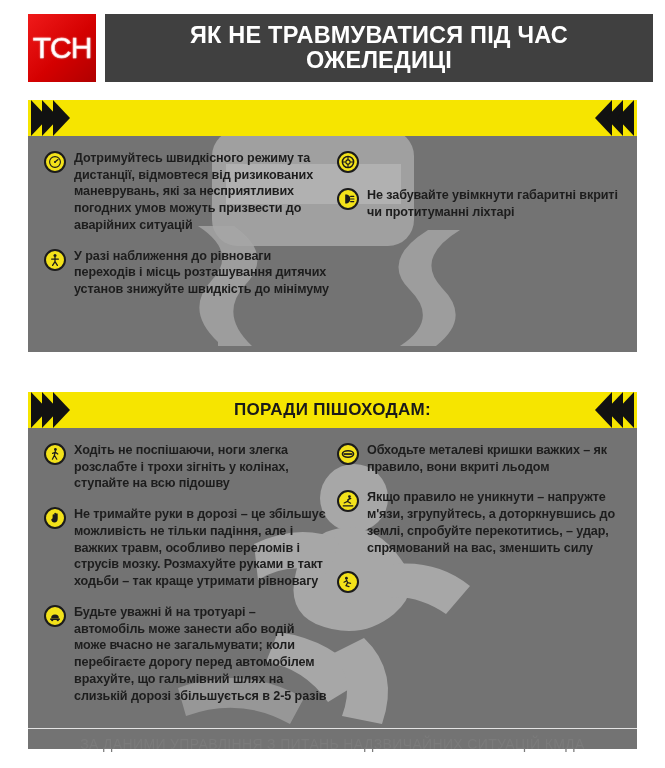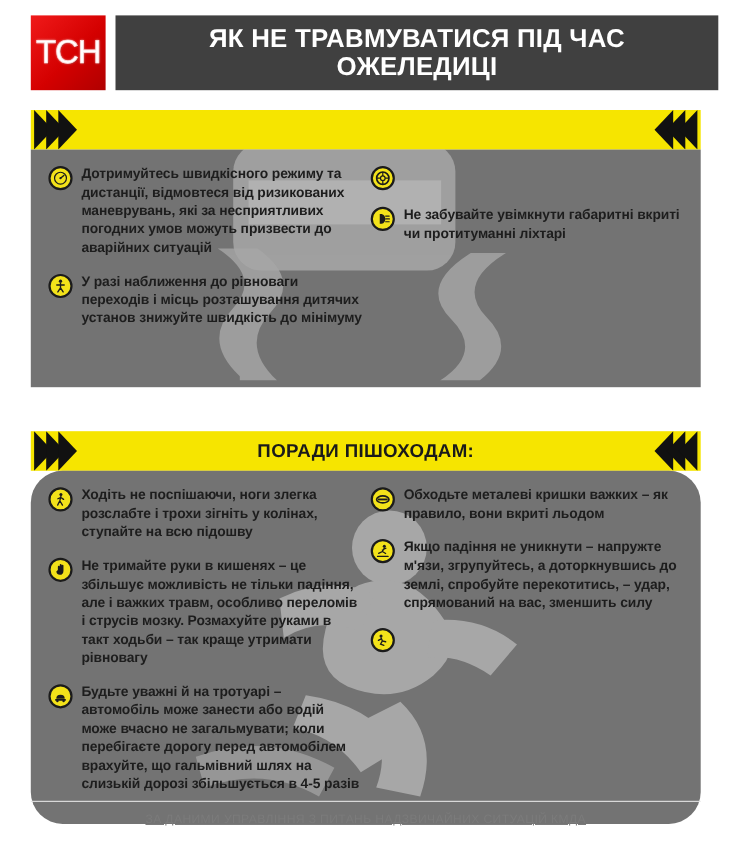--- a/index.html
+++ b/index.html
@@ -59,21 +59,21 @@
     border-bottom: 18px solid transparent; margin: 0 -3px;
   }
   .chev.r { border-left: 17px solid #111111; }
   .chev.l { border-right: 17px solid #111111; }
 
   .body-panel {
     position: relative; width: 100%; background: #737373;
     overflow: hidden;
   }
   #sec-drivers .body-panel { height: 216px; }
-  #sec-peds .body-panel { height: 321px; border-radius: 29px; }
+  #sec-peds .body-panel { height: 321px; }
 
   
   .wm { position: absolute; pointer-events: none; opacity: .55; }
   .wm-car { left: 150px; top: -6px; }
   .wm-fall { left: 130px; top: 8px; }
 
   .cols { position: relative; display: flex; z-index: 2; padding: 14px 0 0 16px; }
   .col { width: 285px; }
   .col.right { margin-left: 8px; }
 
@@ -89,21 +89,21 @@
     font-size: 12.6px; line-height: 1.33; color: #1d1d1d; font-weight: bold;
     letter-spacing: -.1px;
   }
 
   
   .footer {
     position: absolute; left: 0; top: 735px; width: 665px;
     text-align: center;
   }
   .footer-text {
-    font-size: 11px; color: #7b7b7b; letter-spacing: .35px; font-weight: normal; text-decoration: underline;
+    font-size: 14px; color: #7b7b7b; letter-spacing: .35px; font-weight: normal;
   }
   .footer-rule {
     position: absolute; left: 28px; top: 728px; width: 609px; height: 1px;
     background: #e4e4e4;
   }
 </style>
 </head>
 <body>
 
 <div class="page">
@@ -221,52 +221,52 @@
                 </svg>
             </span>
             <span class="tip-text">Ходіть не поспішаючи, ноги злегка розслабте і трохи зігніть у колінах, ступайте на всю підошву</span>
           </div>
           <div class="tip">
             <span class="tip-icon">
               <svg width="14" height="14" viewBox="0 0 14 14">
                   <path d="M4.6 7.2 v-3 a.85 .85 0 0 1 1.7 0 v2.4 v-4 a.85 .85 0 0 1 1.7 0 v3.6 v-3 a.85 .85 0 0 1 1.7 0 v4.4 q0 4 -3.4 4 q-2.6 0 -3.1 -3 z" fill="#1b1b1b"></path>
                 </svg>
             </span>
-            <span class="tip-text">Не тримайте руки в кишенях – це збільшує можливість не тільки падіння, але і важких травм, особливо переломів і струсів мозку. Розмахуйте руками в такт ходьби – так краще утримати рівновагу</span>
+            <span class="tip-text">Не тримайте руки в дорозі – це збільшує можливість не тільки падіння, але і важких травм, особливо переломів і струсів мозку. Розмахуйте руками в такт ходьби – так краще утримати рівновагу</span>
           </div>
           <div class="tip">
             <span class="tip-icon">
               <svg width="14" height="14" viewBox="0 0 14 14">
                   <path d="M2.2 9.4 h9.6 v1.6 h-9.6 z" fill="#1b1b1b"></path>
                   <path d="M3.2 9.2 q-.2 -3.6 3.8 -3.6 q4 0 3.8 3.6 z" fill="#1b1b1b"></path>
                   <circle cx="4.2" cy="11.2" r="1.1" fill="#1b1b1b"></circle>
                   <circle cx="9.8" cy="11.2" r="1.1" fill="#1b1b1b"></circle>
                 </svg>
             </span>
-            <span class="tip-text">Будьте уважні й на тротуарі – автомобіль може занести або водій може вчасно не загальмувати; коли перебігаєте дорогу перед автомобілем врахуйте, що гальмівний шлях на слизькій дорозі збільшується в 4-5 разів</span>
+            <span class="tip-text">Будьте уважні й на тротуарі – автомобіль може занести або водій може вчасно не загальмувати; коли перебігаєте дорогу перед автомобілем врахуйте, що гальмівний шлях на слизькій дорозі збільшується в 2-5 разів</span>
           </div>
         </div>
         <div class="col right">
           <div class="tip">
             <span class="tip-icon">
               <svg width="14" height="14" viewBox="0 0 14 14">
                   <ellipse cx="7" cy="7" rx="5.6" ry="3.2" fill="none" stroke="#1b1b1b" stroke-width="1.5"></ellipse>
                   <rect x="2.6" y="6.2" width="8.8" height="1.7" fill="#1b1b1b"></rect>
                 </svg>
             </span>
             <span class="tip-text">Обходьте металеві кришки важких – як правило, вони вкриті льодом</span>
           </div>
           <div class="tip">
             <span class="tip-icon">
               <svg width="14" height="14" viewBox="0 0 14 14">
                   <circle cx="8.4" cy="2.6" r="1.4" fill="#1b1b1b"></circle>
                   <path d="M8.4 4.2 L6.6 7.4 L3.2 9 M6.6 7.4 L9.6 9.2 M6.6 6 L9.8 4.4 M2.2 11.8 h9.6" stroke="#1b1b1b" stroke-width="1.2" stroke-linecap="round" fill="none"></path>
                 </svg>
             </span>
-            <span class="tip-text">Якщо падіння не уникнути – напружте м'язи, згрупуйтесь, а доторкнувшись до землі, спробуйте перекотитись, – удар, спрямований на вас, зменшить силу</span>
+            <span class="tip-text">Якщо правило не уникнути – напружте м'язи, згрупуйтесь, а доторкнувшись до землі, спробуйте перекотитись, – удар, спрямований на вас, зменшить силу</span>
           </div>
           <div class="tip">
             <span class="tip-icon">
               <svg width="14" height="14" viewBox="0 0 14 14">
                   <circle cx="5.4" cy="3.2" r="1.4" fill="#1b1b1b"></circle>
                   <path d="M5.4 4.8 L6.6 7.6 L9.6 8.4 M6.6 7.6 L5 10.6 L8 11.6 M5.6 5.8 L3 7.2" stroke="#1b1b1b" stroke-width="1.2" stroke-linecap="round" fill="none"></path>
                 </svg>
             </span>
           </div>
         </div>

